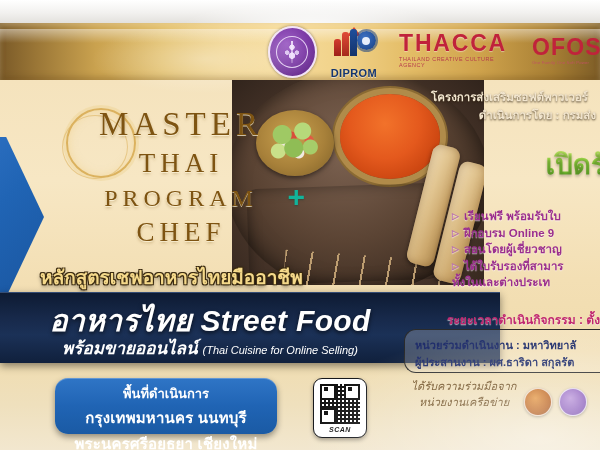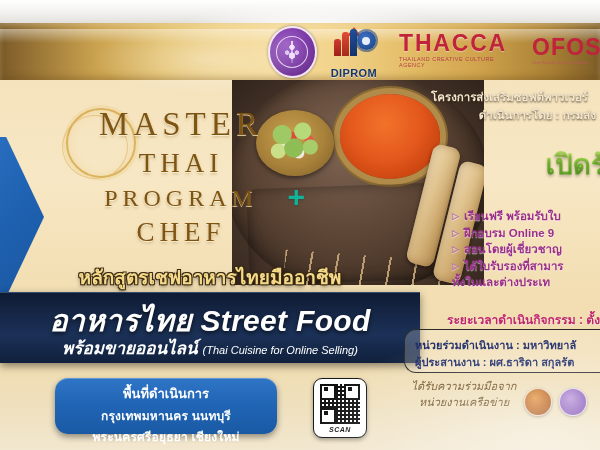--- a/index.html
+++ b/index.html
@@ -194,29 +194,29 @@
     border:2px solid rgba(214,168,76,.85);
     box-shadow:0 0 0 3px rgba(236,205,135,.35),inset 0 0 8px rgba(240,205,130,.5);
   }
   .ringlet:after{
     content:"";position:absolute;left:-6px;top:5px;width:64px;height:62px;border-radius:50%;
     border:1px solid rgba(222,180,96,.6);
   }
 
   
   .thai-sub{
-    position:absolute;left:40px;top:262px;width:340px;text-align:center;
+    position:absolute;left:40px;top:262px;width:340px;text-align:left;
     font-size:19px;font-weight:bold;color:#f5d98a;
     font-family:Liberation Mono, monospace;
     text-shadow:-1px -1px 0 #3a2a10,1px -1px 0 #3a2a10,-1px 1px 0 #3a2a10,1px 1px 0 #3a2a10,0 2px 4px rgba(0,0,0,.6);
   }
 
   
   .street-panel{
-    position:absolute;left:0;top:292px;width:420px;height:70px;
+    position:absolute;left:0;top:292px;width:500px;height:70px;
     background:linear-gradient(180deg,#0e1b33 0%,#17294a 35%,#1b3157 60%,#10203c 100%);
     box-shadow:0 3px 8px rgba(0,0,0,.45);
     border-top:1px solid rgba(120,160,220,.35);
   }
   .street-panel .big{
     position:absolute;left:0;top:4px;width:420px;text-align:center;
     font-size:30px;font-weight:bold;font-style:italic;color:#ffffff;
     font-family:"Liberation Sans",sans-serif;letter-spacing:.3px;
     text-shadow:0 2px 4px rgba(0,0,0,.65);
   }
@@ -302,21 +302,21 @@
   
   .area-box{
     position:absolute;left:55px;top:378px;width:222px;height:56px;
     border-radius:13px;
     background:linear-gradient(180deg,#2f75c6 0%,#2064b4 50%,#1a5aa4 100%);
     box-shadow:0 3px 6px rgba(0,0,0,.4),inset 0 1px 0 rgba(255,255,255,.25);
     text-align:center;color:#ffffff;font-family:"Liberation Sans",sans-serif;
     font-weight:bold;
   }
   .area-box .t{font-size:13px;margin-top:5px;}
-  .area-box .r{font-size:12px;margin-top:2px;letter-spacing:.2px;}
+  .area-box .r{font-size:15px;margin-top:2px;letter-spacing:.2px;}
 
   
   .qr-wrap{
     position:absolute;left:313px;top:378px;width:52px;height:58px;
     background:#ffffff;border:1.6px solid #16181c;border-radius:9px;
     display:flex;flex-direction:column;align-items:center;justify-content:center;
     box-shadow:0 2px 4px rgba(0,0,0,.35);
   }
   .qr{
     width:40px;height:40px;

